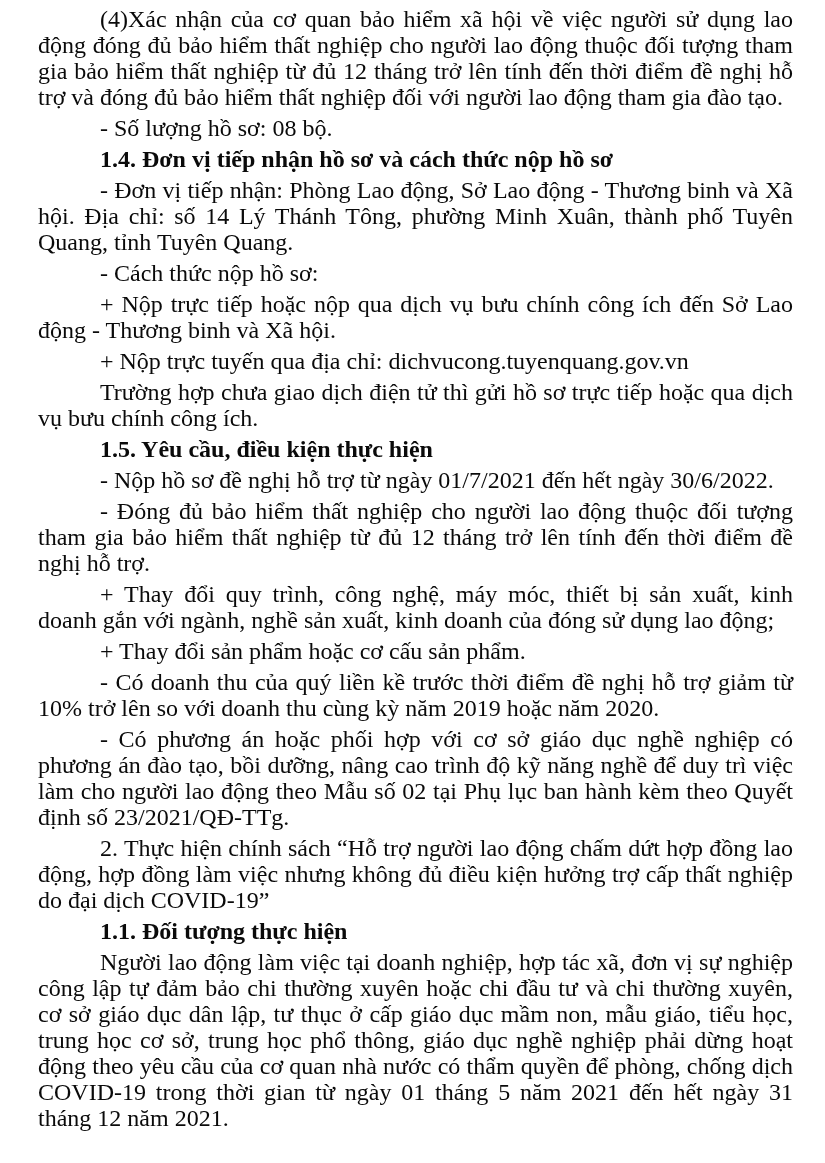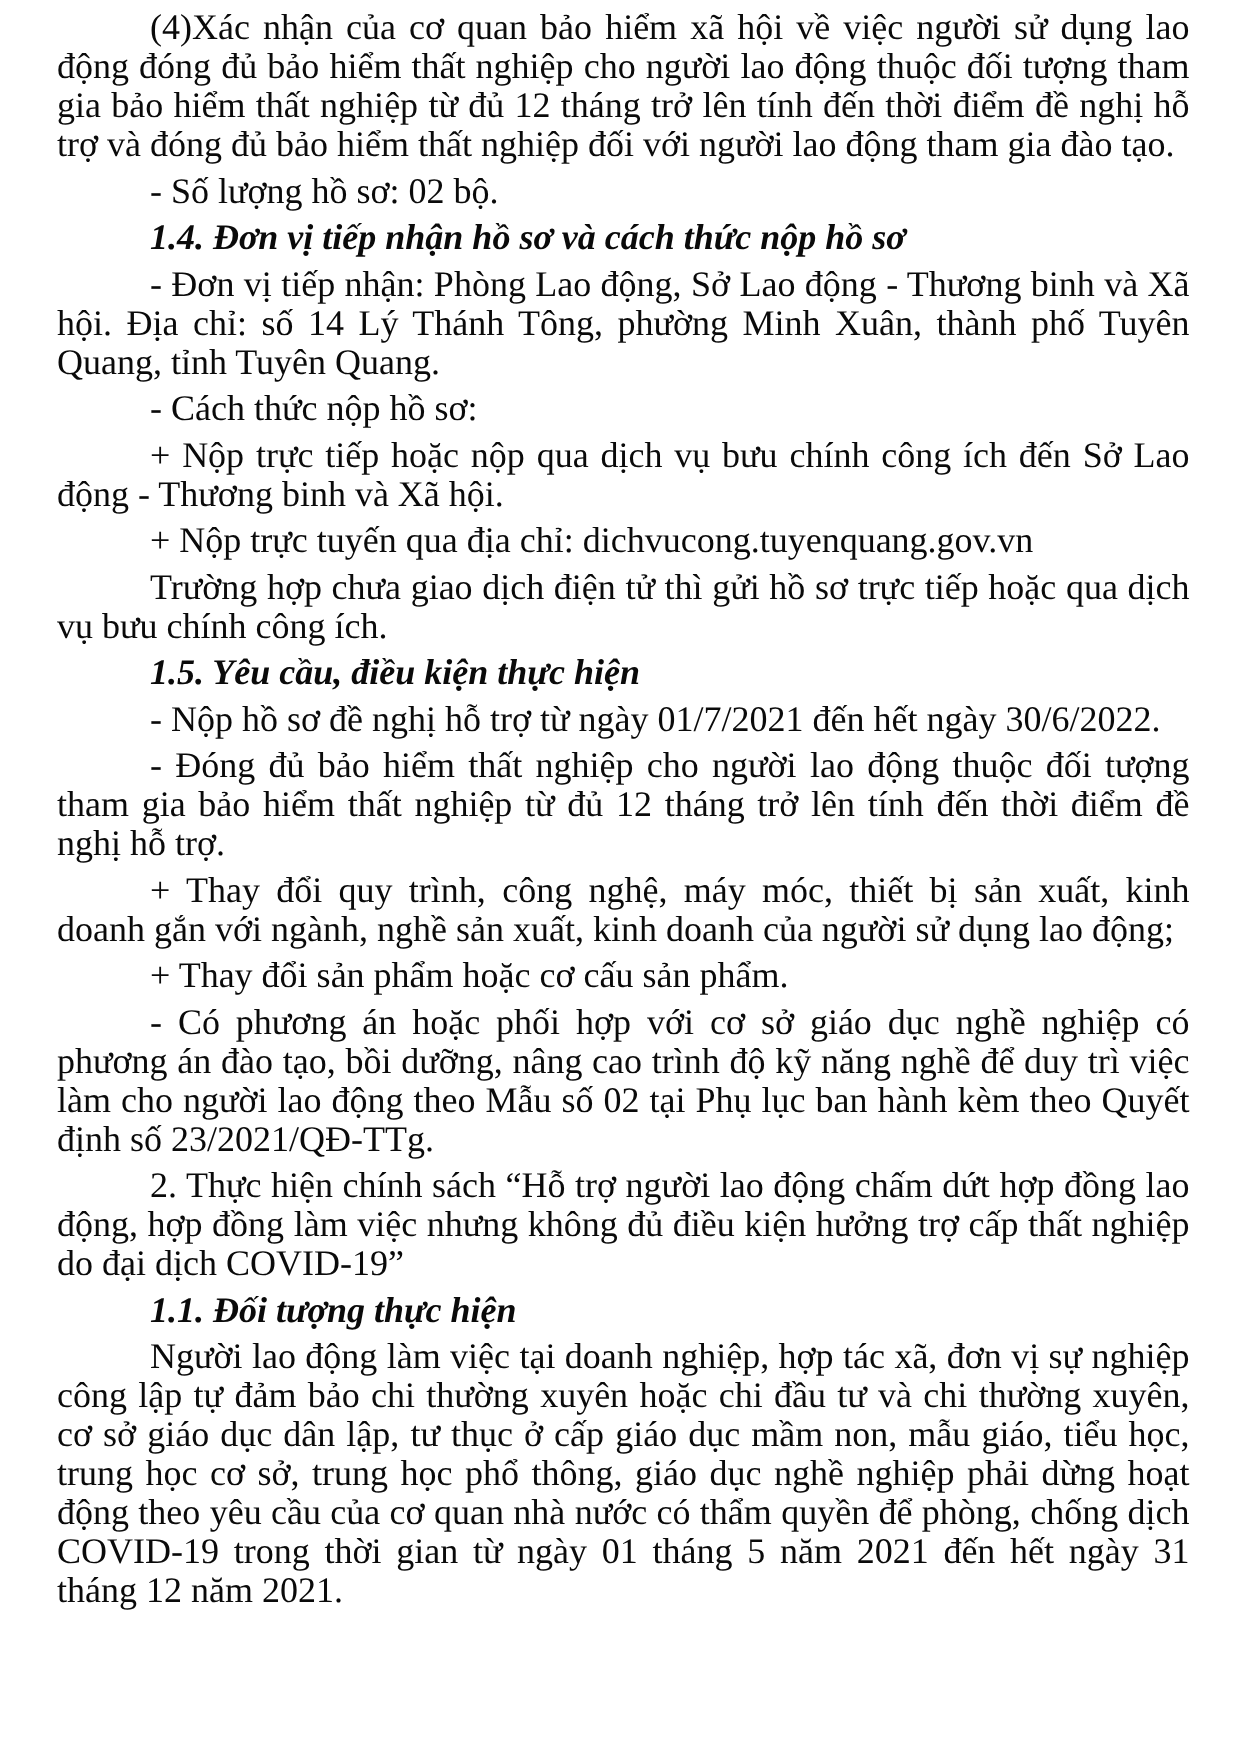--- a/index.html
+++ b/index.html
@@ -12,38 +12,39 @@
     color: #0a0a0a;
     font-family: "Liberation Serif", "DejaVu Serif", serif;
     font-size: 24px;
     line-height: 26px;
   }
   .para {
     margin: 0 0 5px 0;
     text-align: justify;
     text-indent: 62px;
   }
-  .para.heading-italic { font-weight: bold; font-style: italic; }
+  .para.heading-italic { font-weight: bold; }
   .para.body-italic   { }
   .para.heading-bold  { font-weight: normal; }
 </style>
 </head>
 <body>
 
 <div class="page" style="background: rgb(255, 255, 255); color: rgb(10, 10, 10);">
     <p class="para body">(4)Xác nhận của cơ quan bảo hiểm xã hội về việc người sử dụng lao động đóng đủ bảo hiểm thất nghiệp cho người lao động thuộc đối tượng tham gia bảo hiểm thất nghiệp từ đủ 12 tháng trở lên tính đến thời điểm đề nghị hỗ trợ và đóng đủ bảo hiểm thất nghiệp đối với người lao động tham gia đào tạo.</p>
-    <p class="para body">- Số lượng hồ sơ: 02 bộ.</p>
+    <p class="para body">- Số lượng hồ sơ: 08 bộ.</p>
     <p class="para heading-italic">1.4. Đơn vị tiếp nhận hồ sơ và cách thức nộp hồ sơ</p>
     <p class="para body">- Đơn vị tiếp nhận: Phòng Lao động, Sở Lao động - Thương binh và Xã hội. Địa chỉ: số 14 Lý Thánh Tông, phường Minh Xuân, thành phố Tuyên Quang, tỉnh Tuyên Quang.</p>
     <p class="para body">- Cách thức nộp hồ sơ:</p>
     <p class="para body">+ Nộp trực tiếp hoặc nộp qua dịch vụ bưu chính công ích đến Sở Lao động - Thương binh và Xã hội.</p>
     <p class="para body">+ Nộp trực tuyến qua địa chỉ: dichvucong.tuyenquang.gov.vn</p>
     <p class="para body-italic">Trường hợp chưa giao dịch điện tử thì gửi hồ sơ trực tiếp hoặc qua dịch vụ bưu chính công ích.</p>
     <p class="para heading-italic">1.5. Yêu cầu, điều kiện thực hiện</p>
     <p class="para body">- Nộp hồ sơ đề nghị hỗ trợ từ ngày 01/7/2021 đến hết ngày 30/6/2022.</p>
     <p class="para body">- Đóng đủ bảo hiểm thất nghiệp cho người lao động thuộc đối tượng tham gia bảo hiểm thất nghiệp từ đủ 12 tháng trở lên tính đến thời điểm đề nghị hỗ trợ.</p>
-    <p class="para body">+ Thay đổi quy trình, công nghệ, máy móc, thiết bị sản xuất, kinh doanh gắn với ngành, nghề sản xuất, kinh doanh của người sử dụng lao động;</p>
+    <p class="para body">+ Thay đổi quy trình, công nghệ, máy móc, thiết bị sản xuất, kinh doanh gắn với ngành, nghề sản xuất, kinh doanh của đóng sử dụng lao động;</p>
     <p class="para body">+ Thay đổi sản phẩm hoặc cơ cấu sản phẩm.</p>
+    <p class="para body">- Có doanh thu của quý liền kề trước thời điểm đề nghị hỗ trợ giảm từ 10% trở lên so với doanh thu cùng kỳ năm 2019 hoặc năm 2020.</p>
     <p class="para body">- Có phương án hoặc phối hợp với cơ sở giáo dục nghề nghiệp có phương án đào tạo, bồi dưỡng, nâng cao trình độ kỹ năng nghề để duy trì việc làm cho người lao động theo Mẫu số 02 tại Phụ lục ban hành kèm theo Quyết định số 23/2021/QĐ-TTg.</p>
     <p class="para heading-bold">2. Thực hiện chính sách “Hỗ trợ người lao động chấm dứt hợp đồng lao động, hợp đồng làm việc nhưng không đủ điều kiện hưởng trợ cấp thất nghiệp do đại dịch COVID-19”</p>
     <p class="para heading-italic">1.1. Đối tượng thực hiện</p>
     <p class="para body">Người lao động làm việc tại doanh nghiệp, hợp tác xã, đơn vị sự nghiệp công lập tự đảm bảo chi thường xuyên hoặc chi đầu tư và chi thường xuyên, cơ sở giáo dục dân lập, tư thục ở cấp giáo dục mầm non, mẫu giáo, tiểu học, trung học cơ sở, trung học phổ thông, giáo dục nghề nghiệp phải dừng hoạt động theo yêu cầu của cơ quan nhà nước có thẩm quyền để phòng, chống dịch COVID-19 trong thời gian từ ngày 01 tháng 5 năm 2021 đến hết ngày 31 tháng 12 năm 2021.</p>
   </div>
 
 </body></html>

